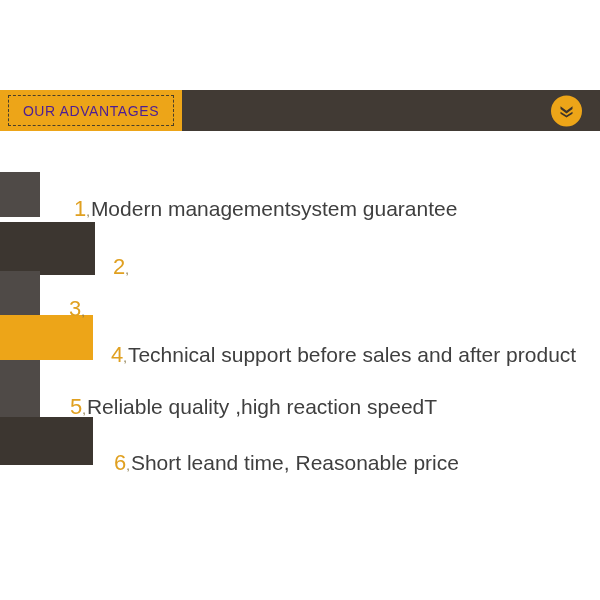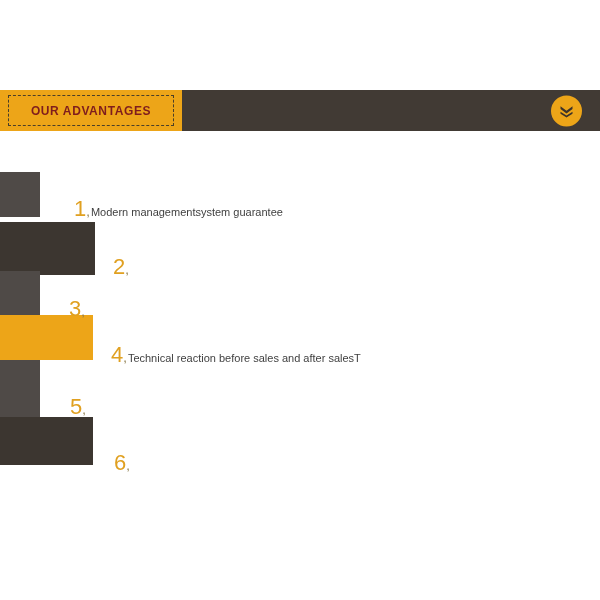--- a/index.html
+++ b/index.html
@@ -42,24 +42,24 @@
     top: 5px;
     right: 8px;
     bottom: 5px;
     border: 1px dashed #4a3f28;
     box-sizing: border-box;
     display: flex;
     align-items: center;
     justify-content: center;
   }
   .header-badge-text {
-    font-size: 12px;
-    font-weight: bold;
+    font-size: 14px;
+    font-weight: normal;
     letter-spacing: 0.6px;
-    color: #7f1d1d;
+    color: #4c1d95;
     white-space: nowrap;
   }
   .header-icon {
     position: absolute;
     right: 18px;
     top: 50%;
     transform: translateY(-50%);
     width: 31px;
     height: 31px;
     border-radius: 50%;
@@ -96,21 +96,21 @@
     color: #e0a020;
     line-height: 1;
   }
   .row-sep {
     font-size: 13px;
     color: #8a7a4a;
     line-height: 1;
     margin-right: 1px;
   }
   .row-text {
-    font-size: 11px;
+    font-size: 21px;
     color: #3f3f3f;
     line-height: 1;
   }
 
   .row.r1 { left: 74px;  top: 198px; }
   .row.r2 { left: 113px; top: 256px; }
   .row.r3 { left: 69px;  top: 298px; }
   .row.r4 { left: 111px; top: 344px; }
   .row.r5 { left: 70px;  top: 396px; }
   .row.r6 { left: 114px; top: 452px; }
@@ -153,26 +153,28 @@
   </div>
 
   <div class="row r3">
     <span class="row-num">3</span>
     <span class="row-sep">,</span>
   </div>
 
   <div class="row r4">
     <span class="row-num">4</span>
     <span class="row-sep">,</span>
-    <span class="row-text">Technical reaction before sales and after salesT</span>
+    <span class="row-text">Technical support before sales and after product</span>
   </div>
 
   <div class="row r5">
     <span class="row-num">5</span>
     <span class="row-sep">,</span>
+    <span class="row-text">Reliable quality ,high reaction speedT</span>
   </div>
 
   <div class="row r6">
     <span class="row-num">6</span>
     <span class="row-sep">,</span>
+    <span class="row-text">Short leand time, Reasonable price</span>
   </div>
 
 </div>
 
 </body></html>

